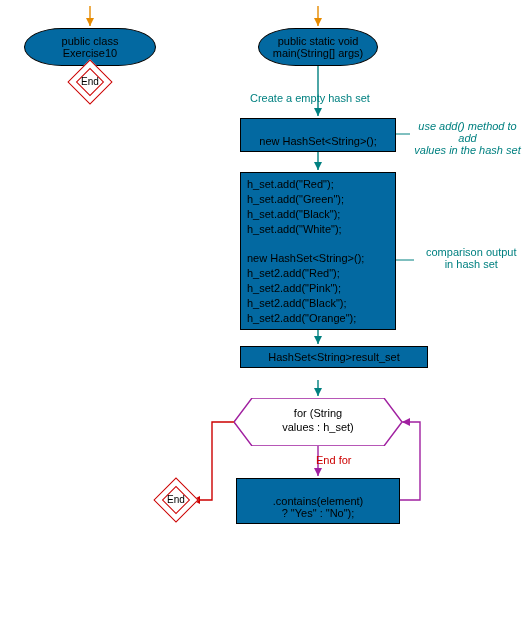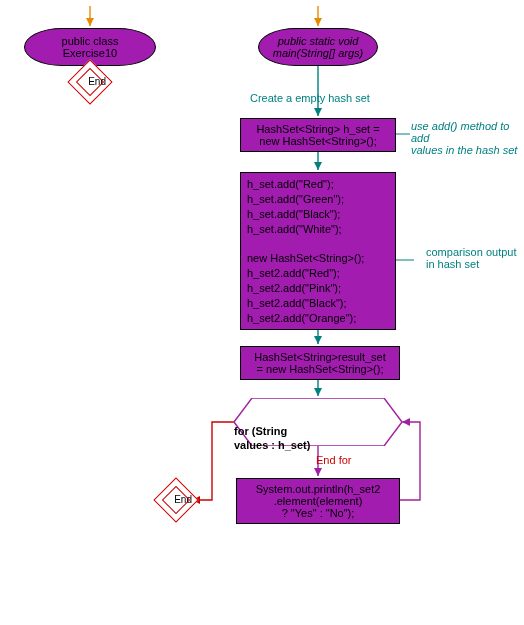--- a/index.html
+++ b/index.html
@@ -8,21 +8,21 @@
     width: 524px;
     height: 625px;
     font-family: Arial, sans-serif;
     font-size: 11px;
     background: #fff;
     position: relative;
   }
   .node {
     position: absolute;
     border: 1px solid #000;
-    background: #a21caf;
+    background: #0369a1;
     text-align: center;
     box-sizing: border-box;
   }
   .rounded {
     border-radius: 50px/25px;
     padding: 6px 12px;
   }
   .rect {
     padding: 4px 6px;
   }
@@ -53,41 +53,41 @@
     transform: rotate(45deg);
     top: 6px;
     left: 6px;
     box-sizing: border-box;
   }
   .end-diamond .label {
     position: absolute;
     width: 32px;
     top: 10px;
     left: 0;
-    text-align: right;
+    text-align: center;
     font-size: 10px;
   }
   .hex {
     position: absolute;
   }
   .hex svg { display: block; }
   .hex .label {
     position: absolute;
     width: 100%;
-    top: 26px;
+    top: 8px;
     left: 0;
-    text-align: left;
+    text-align: center;
     font-size: 11px;
     line-height: 1.3;
-    font-weight: bold;
   }
   .anno {
     position: absolute;
     color: #008080;
     font-size: 11px;
+    text-align: center;
   }
   .anno-red {
     position: absolute;
     color: #c00;
     font-size: 11px;
   }
   .arrow-svg {
     position: absolute;
     top: 0;
     left: 0;
@@ -144,31 +144,31 @@
 <div class="node rounded" style="left:24px; top:28px; width:132px;">
   <span>public class Exercise10</span>
 </div>
 
 <div class="end-diamond" style="left:74px; top:66px;">
   <div class="outer"></div>
     <div class="inner"></div>
   <div class="label">End</div>
 </div>
 
-<div class="node rounded" style="left:258px; top:28px; width:120px;font-style:italic;">
+<div class="node rounded" style="left:258px; top:28px; width:120px;">
   <span>public static void</span><br>
   <span>main(String[] args)</span>
 </div>
 
 <div class="anno" style="left:250px; top:92px;">
   <span>Create a empty hash set</span>
 </div>
 
 <div class="node rect" style="left:240px; top:118px; width:156px;">
-  <span>HashSet&lt;String&gt; h_set =</span><br>
+  <br>
   <span>new HashSet&lt;String&gt;();</span>
 </div>
 
 <div class="anno" style="left:411px; top:120px;font-style:italic;">
   <span>use add() method to add</span><br>
   <span>values in the hash set</span>
 </div>
 
 <div class="node rect-left" style="left:240px; top:172px; width:156px;">
   <span>h_set.add("Red");</span><br>
@@ -181,42 +181,41 @@
   <span>h_set2.add("Pink");</span><br>
   <span>h_set2.add("Black");</span><br>
   <span>h_set2.add("Orange");</span>
 </div>
 
 <div class="anno" style="left:426px; top:246px;">
   <span>comparison output</span><br>
   <span>in hash set</span>
 </div>
 
-<div class="node rect" style="left:240px; top:346px; width:160px;">
+<div class="node rect" style="left:240px; top:346px; width:188px;">
   <span>HashSet&lt;String&gt;result_set</span><br>
-  <span>= new HashSet&lt;String&gt;();</span>
 </div>
 
 <div class="hex" style="left:234px; top:398px; width:168px; height:48px;">
   <svg width="168" height="48">
     <polygon points="18,0 150,0 168,24 150,48 18,48 0,24" fill="#fff" stroke="#a020a0" stroke-width="1.4"></polygon>
   </svg>
   <div class="label">
     <span>for (String</span><br>
     <span>values : h_set)</span>
   </div>
 </div>
 
 <div class="anno-red" style="left:316px; top:454px;">
   <span>End for</span>
 </div>
 
 <div class="node rect" style="left:236px; top:478px; width:164px;">
-  <span>System.out.println(h_set2</span><br>
-  <span>.element(element)</span><br>
+  <br>
+  <span>.contains(element)</span><br>
   <span>? "Yes" : "No");</span>
 </div>
 
 <div class="end-diamond" style="left:160px; top:484px;">
   <div class="outer"></div>
     <div class="inner"></div>
   <div class="label">End</div>
 </div>
 
 </body></html>

